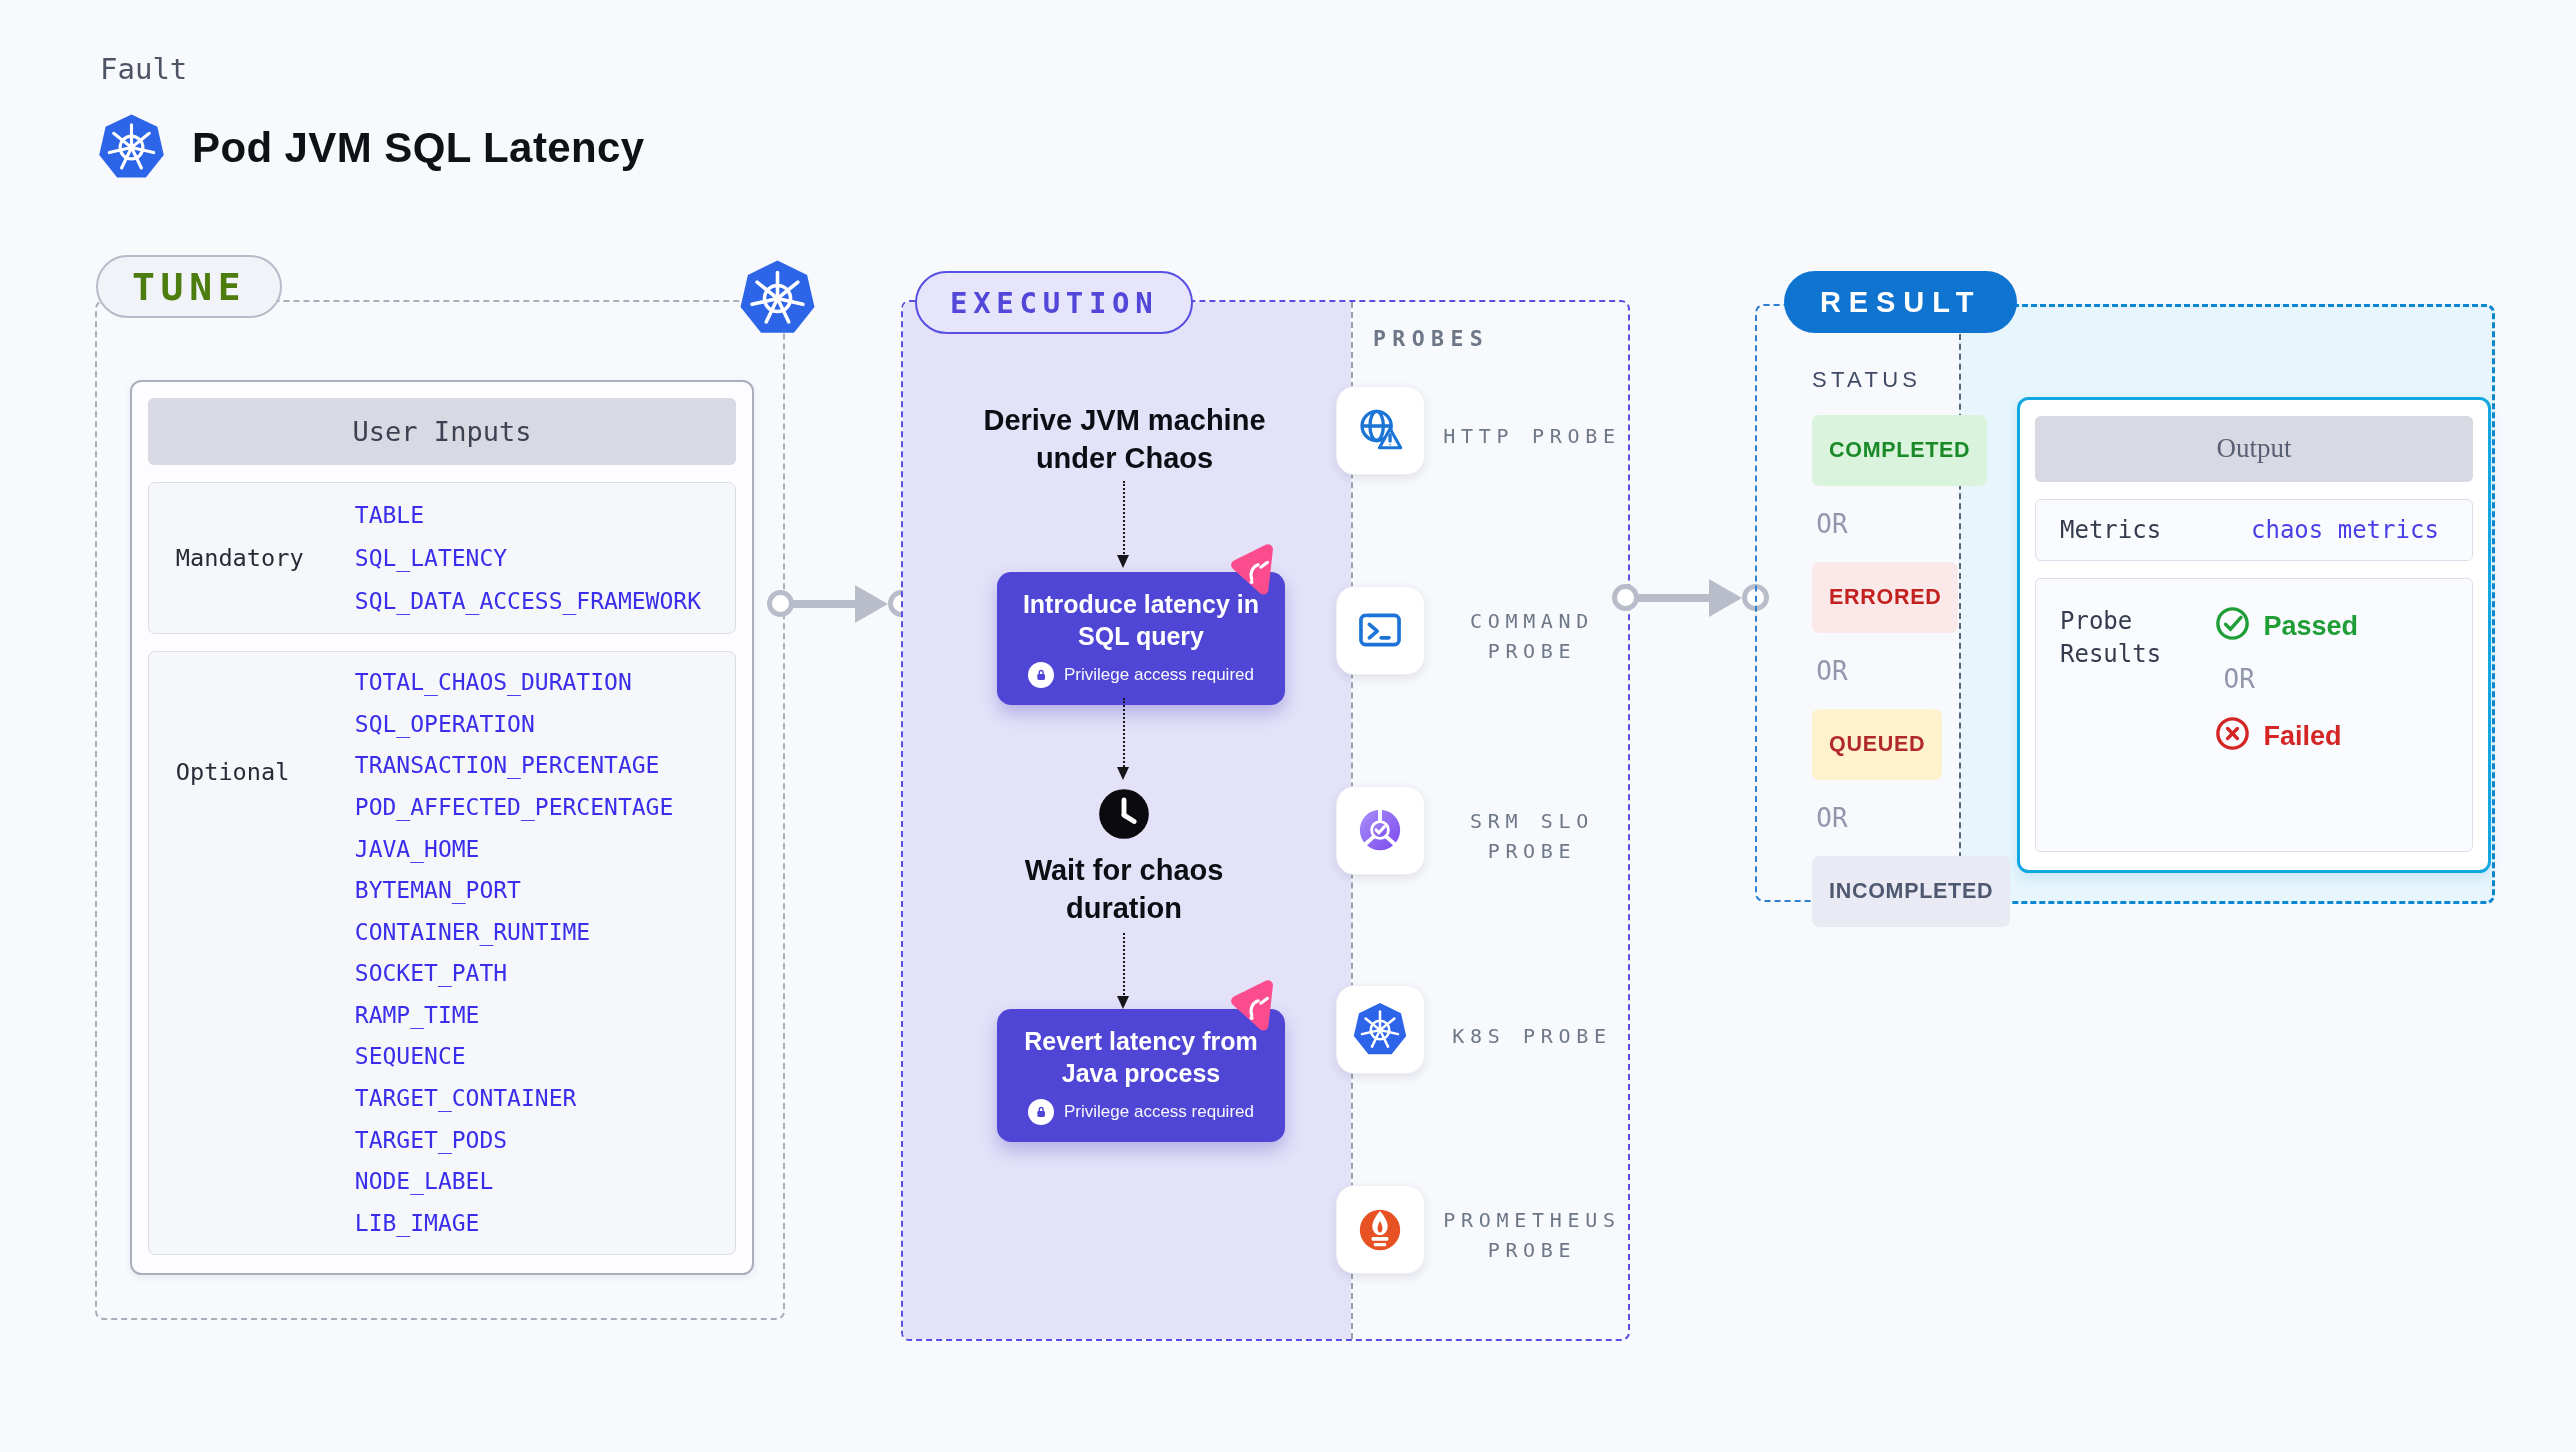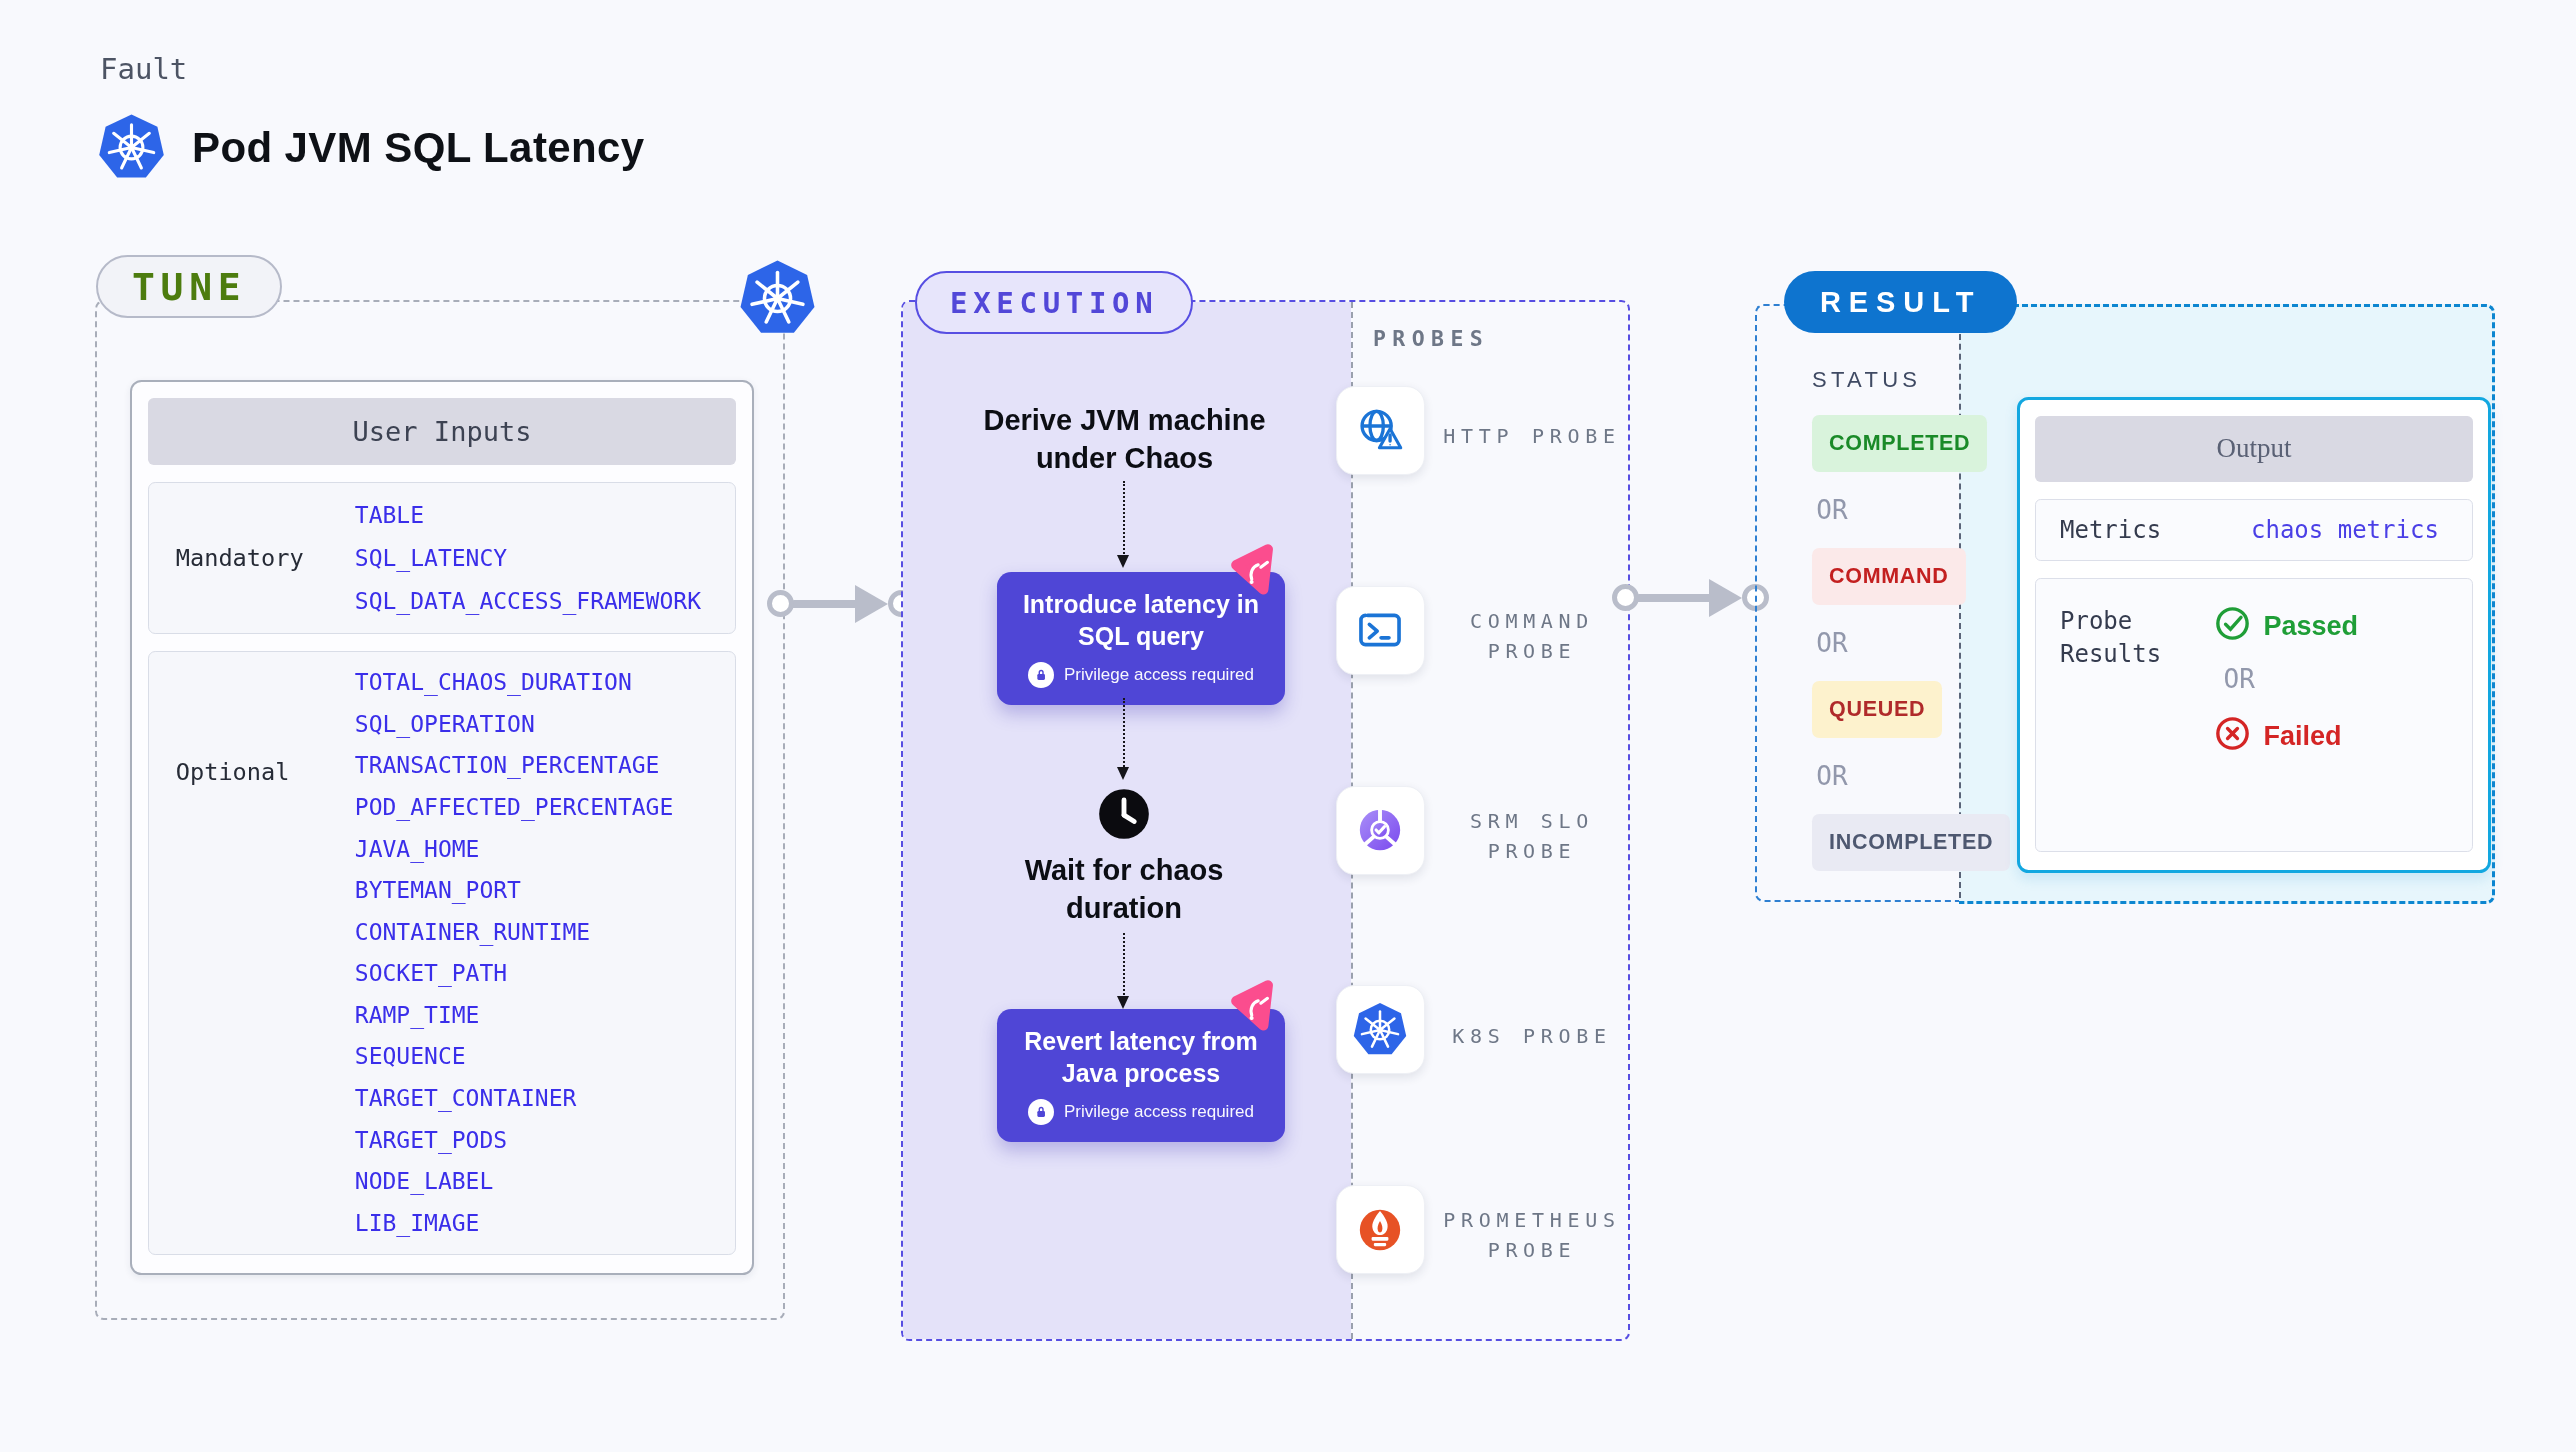--- a/index.html
+++ b/index.html
@@ -94,21 +94,21 @@
         color:#6e7787;letter-spacing:5.7px;}
 
   
   .status-box{left:1755px;top:304px;width:203px;height:594px;border:2.1px dashed #2e7fd1;
         border-right:none;border-radius:8.6px 0 0 8.6px;}
   .cyan-box{left:1959px;top:304px;width:533px;height:594px;background:#e7f6fc;
         border:3.6px dashed #0d86d0;border-left:none;border-radius:0 8.6px 8.6px 0;}
   .result-divider{left:1959px;top:304px;height:594px;width:0;border-left:2.1px dashed #5a6478;}
   .status-label{left:1812px;top:367px;font-size:22px;font-weight:normal;color:#3f4a63;letter-spacing:4.3px;}
   .status-col{left:1812px;top:415px;display:flex;flex-direction:column;align-items:flex-start;gap:23px;}
-  .badge{font-size:21.5px;font-weight:bold;padding:16px 17px;border-radius:7.2px;letter-spacing:0.7px;}
+  .badge{font-size:21.5px;font-weight:bold;padding:23px 17px;border-radius:7.2px;letter-spacing:0.7px;}
   .badge.completed{background:#d9f3dc;color:#1a8a28;}
   .badge.errored{background:#fbe9e9;color:#c32020;}
   .badge.queued{background:#fdf2cd;color:#b02a2a;}
   .badge.incompleted{background:#e9eaf3;color:#4e5870;}
   .or{font-size:26px;color:#9298ac;padding-left:4.3px;}
 
   .output-card{left:2017px;top:397px;width:468px;height:470px;background:#ffffff;
         border:3.6px solid #12a7e0;border-radius:11.5px;box-shadow:0 5.7px 13px rgba(13,134,208,.14);}
   .output-title{position:absolute;left:15px;right:15px;top:15.8px;height:66px;background:#d9d9e3;
         border-radius:5.7px;display:flex;align-items:center;justify-content:center;
@@ -356,21 +356,21 @@
 
   <div class="abs status-box"></div>
   <div class="abs cyan-box"></div>
   <div class="abs result-divider"></div>
   <div class="pill result">RESULT</div>
 
   <div class="abs status-label">STATUS</div>
   <div class="abs status-col">
     <div class="badge completed">COMPLETED</div>
     <div class="or mono">OR</div>
-    <div class="badge errored">COMMAND</div>
+    <div class="badge errored">ERRORED</div>
     <div class="or mono">OR</div>
     <div class="badge queued">QUEUED</div>
     <div class="or mono">OR</div>
     <div class="badge incompleted">INCOMPLETED</div>
   </div>
 
   <div class="abs output-card">
     <div class="output-title mono">Output</div>
 
     <div class="o-row metrics">

